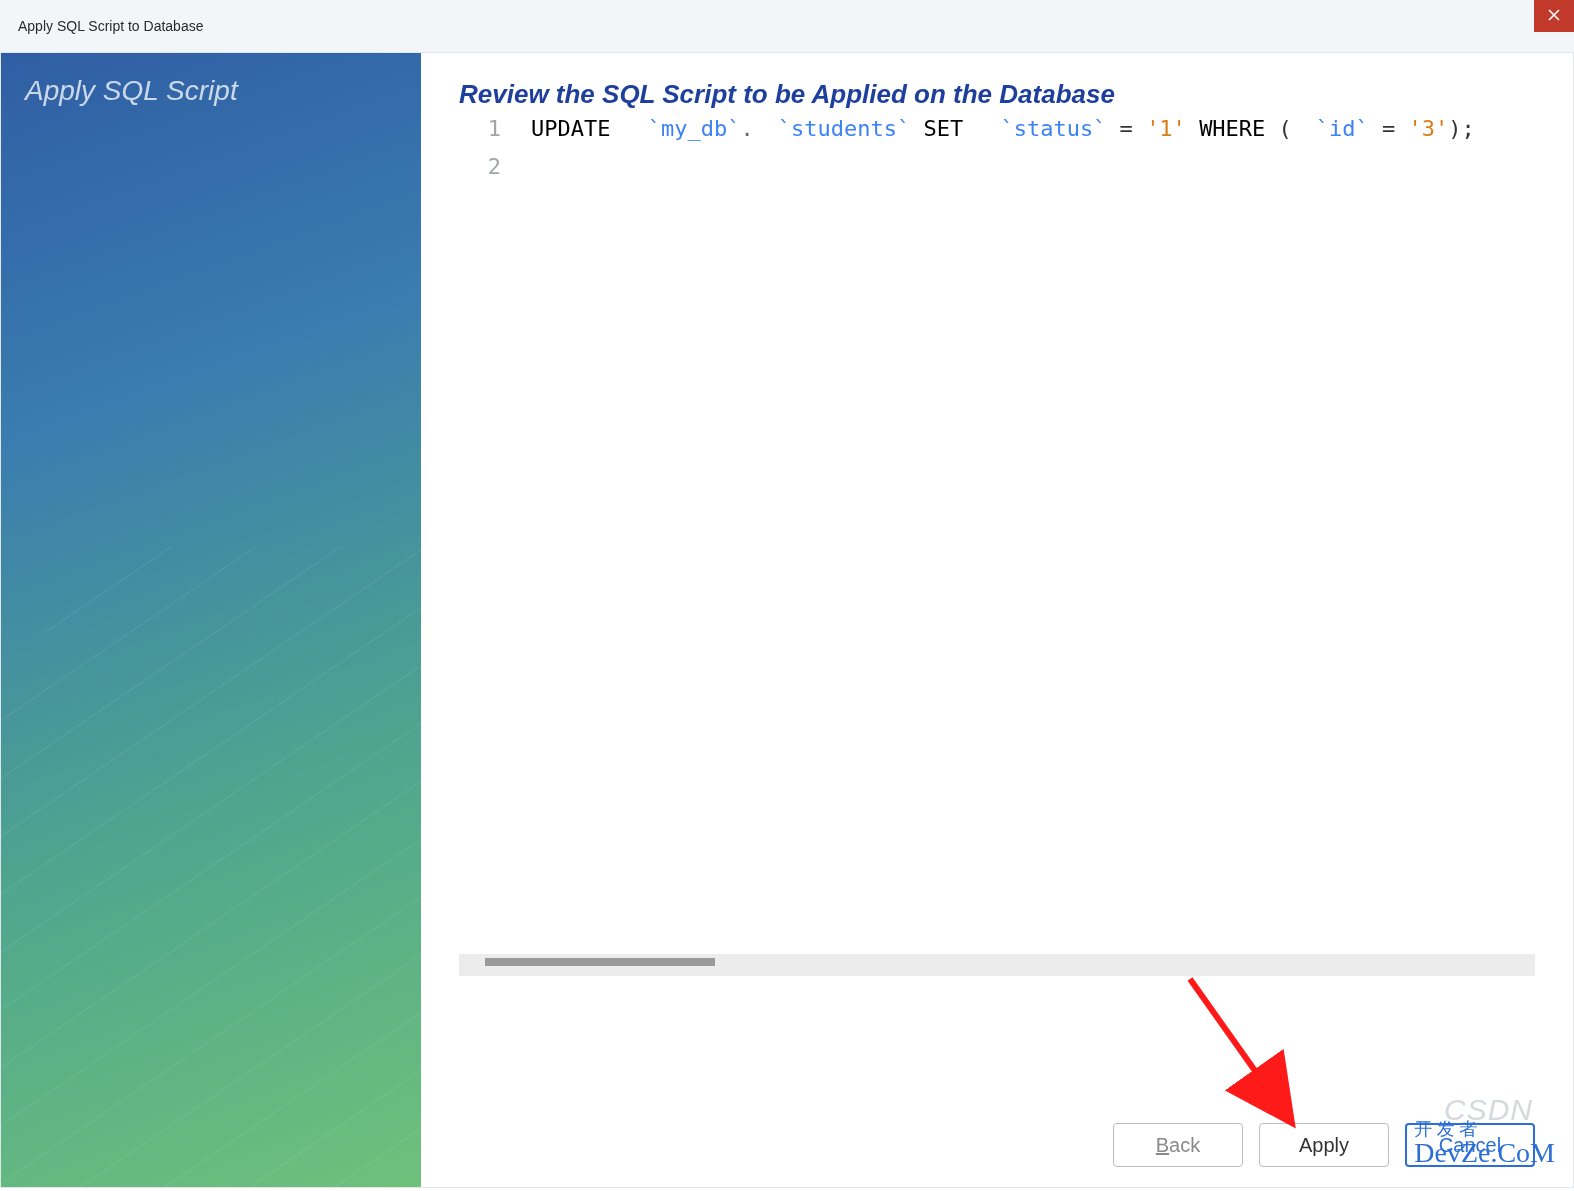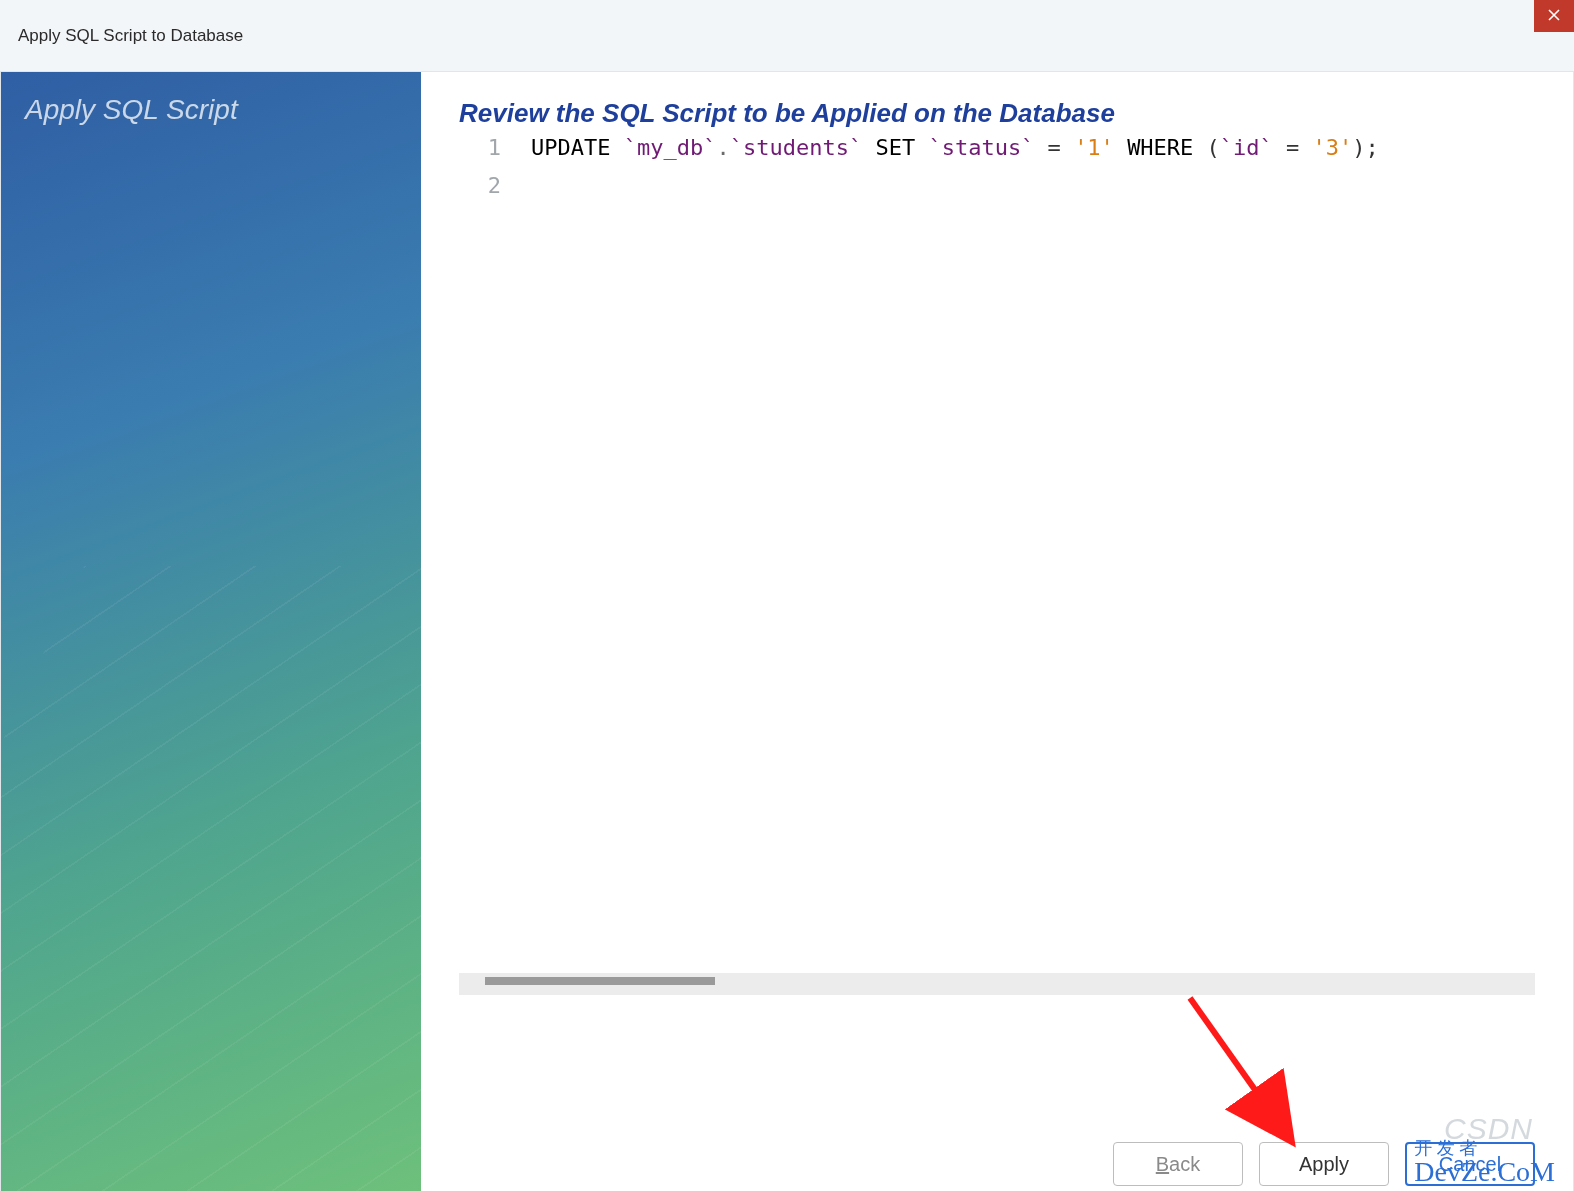--- a/index.html
+++ b/index.html
@@ -1,27 +1,27 @@
 <!DOCTYPE html>
 <html><head>
 <meta charset="utf-8">
 <style>
   * { box-sizing: border-box; margin: 0; padding: 0; }
   html, body { width: 1574px; height: 1191px; font-family: "Segoe UI", Tahoma, sans-serif; overflow: hidden; background:#fff; }
 
   
   .titlebar {
-    height: 72px;
+    height: 53px;
     background: #f3f6f9;
     border-bottom: 1px solid #e1e6ea;
     display: flex;
     align-items: center;
     padding: 4px 18px;
     position: relative;
-    font-size: 17px;
+    font-size: 14px;
     color: #2a2a2a;
   }
   .titlebar .close {
     position: absolute;
     top: 0; right: 0;
     width: 40px; height: 32px;
     background: #c0392b;
     color: #fff;
     display: flex;
     align-items: center;
@@ -95,21 +95,21 @@
   .editor .row { display: flex; }
   .editor .gutter {
     width: 60px;
     text-align: right;
     color: #a1a6ab;
     padding-right: 30px;
     user-select: none;
   }
   .editor .code { white-space: pre; color:#333; }
   .kw   { color: #000000; }
-  .cl   { color: #701a75; }
+  .cl   { color: #3b82f6; margin-left: 24px; }
   .grey { color: #6b6b6b; }
   .str  { color: #d97d14; }
   .punc { color: #333; }
 
   
   .hscroll {
     height: 22px;
     background: #ececec;
     position: relative;
     margin-top: 10px;

